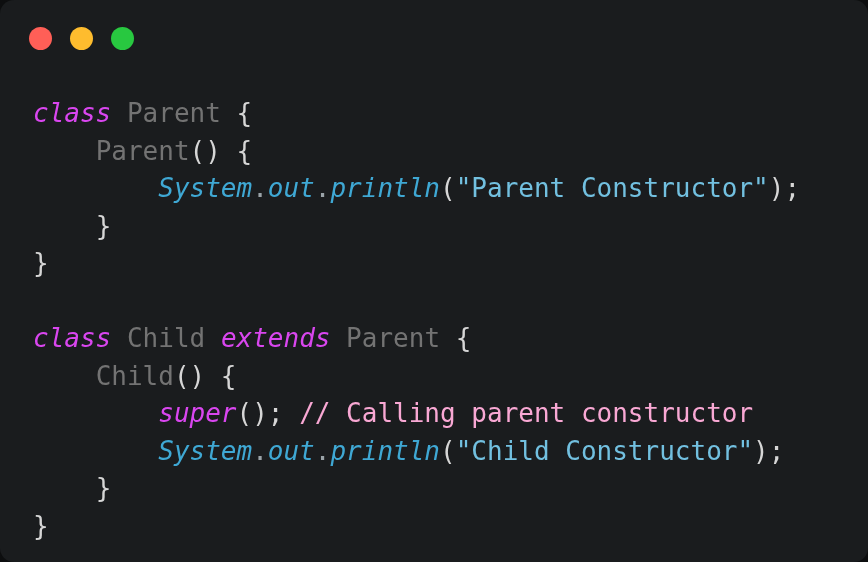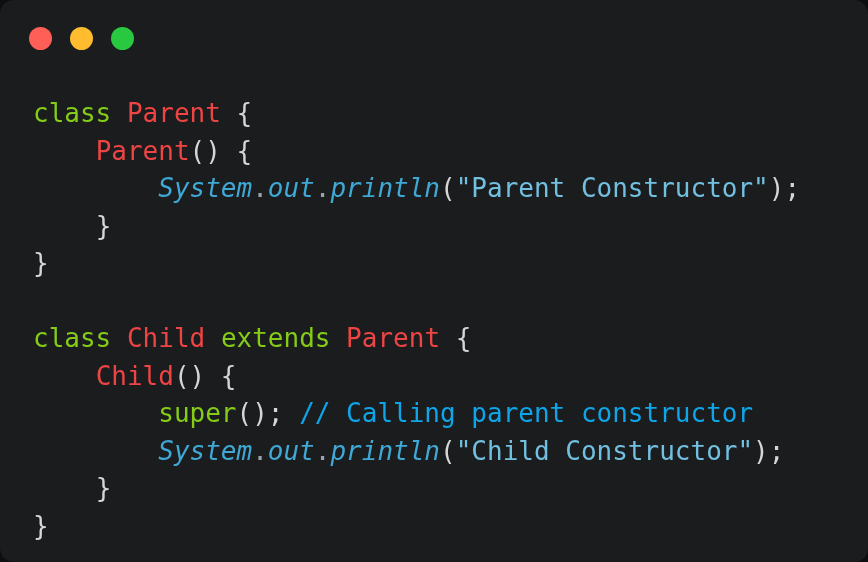--- a/index.html
+++ b/index.html
@@ -51,27 +51,27 @@
     right: 0;
     bottom: 0;
     font-size: 26px;
     line-height: 37.5px;
     white-space: pre;
     letter-spacing: 0px;
   }
   .line { height: 37.5px; white-space: pre; }
   .line.blank { height: 37.5px; }
 
-  .tok-keyword { color: #84cc16; }
-  .tok-type    { color: #ef4444; }
+  .tok-keyword { color: #d946ef; font-style: italic; }
+  .tok-type    { color: #737373; }
   .tok-punct   { color: #d6d6d6; }
   .tok-fn      { color: #3fa8d4; font-style: italic; }
   .tok-dot     { color: #9aa3a8; }
   .tok-string  { color: #72c0e0; }
-  .tok-comment { color: #0ea5e9; }
+  .tok-comment { color: #f9a8d4; }
   .tok-plain   { color: #d6d6d6; }
 </style>
 </head>
 <body style="background: rgb(13, 14, 15);">
 
 <div id="code-window" style="background: rgb(26, 28, 30);">
 
   <div id="titlebar">
     <span class="dot" id="dot-close" style="background: rgb(255, 95, 87);"></span>
     <span class="dot" id="dot-min" style="background: rgb(254, 188, 46);"></span>

